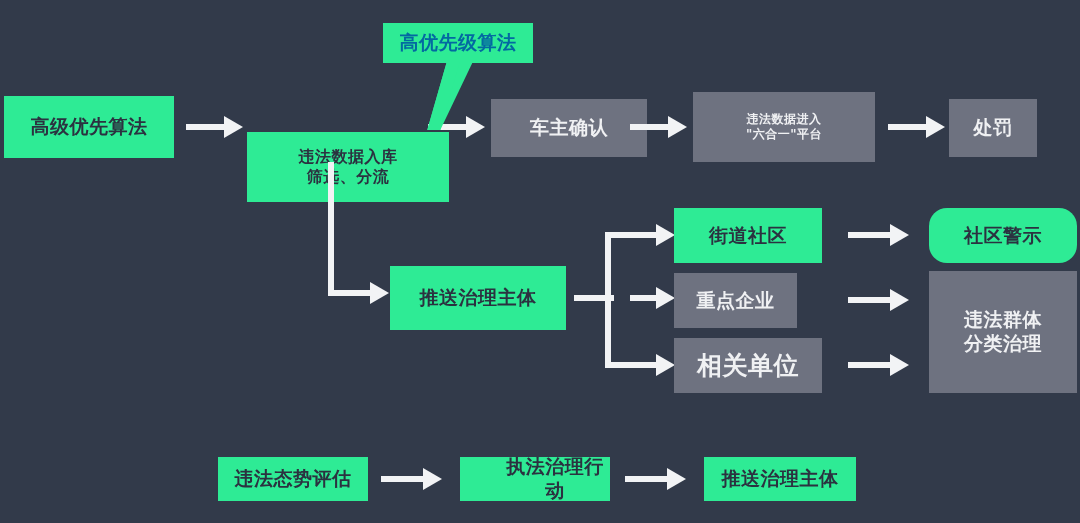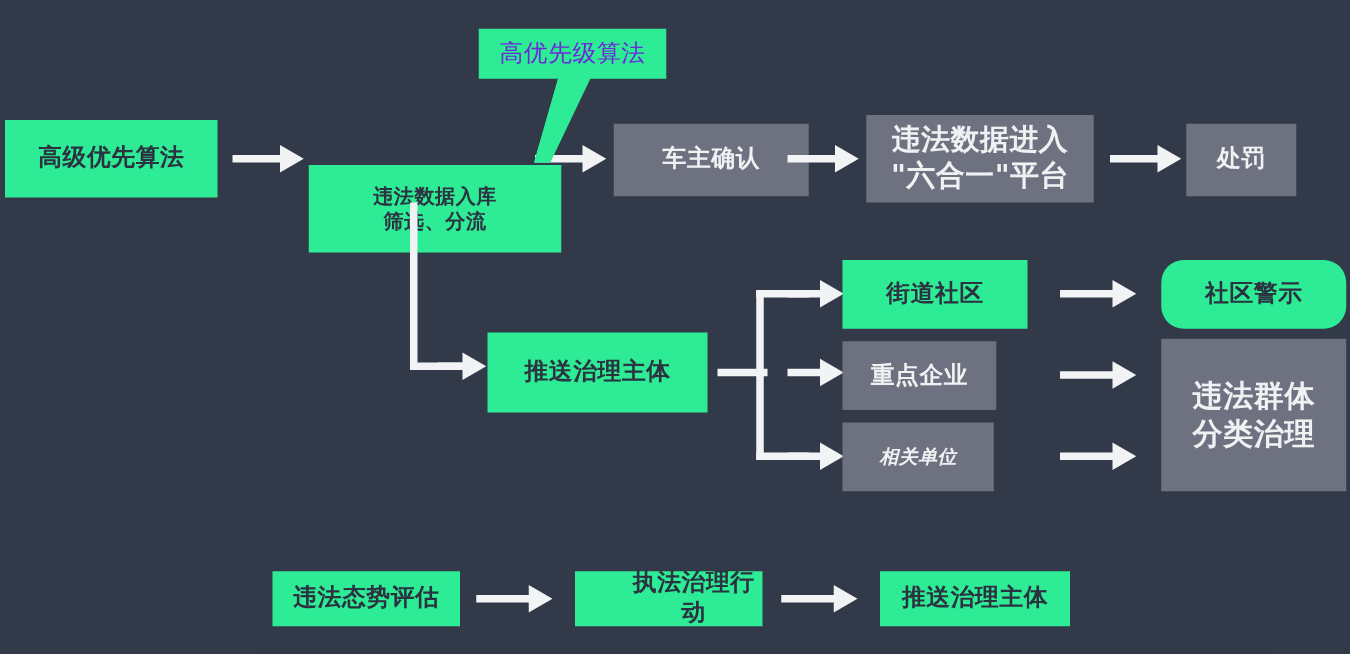--- a/index.html
+++ b/index.html
@@ -31,22 +31,22 @@
     background: #2eeb95;
     color: #2b3240;
   }
   .node.grey {
     background: #6e7280;
     color: #f0f1f3;
   }
   .callout {
     position: absolute;
     background: #2eeb95;
-    color: #6d28d9;
-    font-weight: normal;
+    color: #0369a1;
+    font-weight: bold;
     display: flex;
     align-items: center;
     justify-content: center;
     letter-spacing: 0.5px;
     box-sizing: border-box;
   }
   .callout-tail {
     position: absolute;
     width: 0;
     height: 0;
@@ -107,21 +107,21 @@
     <span class="head" style="left:38px;"></span>
   </div>
 
   <div class="node grey" style="left:491px; top:99px; width:156px; height:58px; font-size:19px;">车主确认</div>
 
   <div class="arrow" style="left:630px; top:127px; width:58px;">
     <span class="shaft" style="width:40px;"></span>
     <span class="head" style="left:38px;"></span>
   </div>
 
-  <div class="node grey" style="left:693px; top:92px; width:182px; height:70px; font-size:23px;">违法数据进入
+  <div class="node grey" style="left:693px; top:92px; width:182px; height:70px; font-size:12px;">违法数据进入
 "六合一"平台</div>
 
   <div class="arrow" style="left:888px; top:127px; width:58px;">
     <span class="shaft" style="width:40px;"></span>
     <span class="head" style="left:38px;"></span>
   </div>
 
   <div class="node grey" style="left:949px; top:99px; width:88px; height:58px; font-size:19px;">处罚</div>
 
   <div class="callout" style="left:383px; top:23px; width:150px; height:40px; font-size:19px;">高优先级算法</div>
@@ -154,37 +154,37 @@
     <span class="shaft" style="width:28px;"></span>
     <span class="head" style="left:26px;"></span>
   </div>
   <div class="arrow" style="left:630px; top:365px; width:46px;">
     <span class="shaft" style="width:28px;"></span>
     <span class="head" style="left:26px;"></span>
   </div>
 
   <div class="node green" style="left:674px; top:208px; width:148px; height:55px; font-size:19px;">街道社区</div>
   <div class="node grey" style="left:674px; top:273px; width:123px; height:55px; font-size:19px;">重点企业</div>
-  <div class="node grey" style="left:674px; top:338px; width:121px; height:55px; font-size:15px;font-style:italic;">相关单位</div>
+  <div class="node grey" style="left:674px; top:338px; width:148px; height:55px; font-size:25px;">相关单位</div>
 
   <div class="arrow" style="left:848px; top:235px; width:64px;">
     <span class="shaft" style="width:44px;"></span>
     <span class="head" style="left:42px;"></span>
   </div>
   <div class="arrow" style="left:848px; top:300px; width:64px;">
     <span class="shaft" style="width:44px;"></span>
     <span class="head" style="left:42px;"></span>
   </div>
   <div class="arrow" style="left:848px; top:365px; width:64px;">
     <span class="shaft" style="width:44px;"></span>
     <span class="head" style="left:42px;"></span>
   </div>
 
   <div class="node green" style="left:929px; top:208px; width:148px; height:55px; font-size:19px;border-radius:18px;">社区警示</div>
-  <div class="node grey" style="left:929px; top:271px; width:148px; height:122px; font-size:24px;">违法群体
+  <div class="node grey" style="left:929px; top:271px; width:148px; height:122px; font-size:19px;">违法群体
 分类治理</div>
 
   <div class="node green" style="left:218px; top:457px; width:150px; height:44px; font-size:19px;text-align:right;">违法态势评估</div>
 
   <div class="arrow" style="left:381px; top:479px; width:64px;">
     <span class="shaft" style="width:44px;"></span>
     <span class="head" style="left:42px;"></span>
   </div>
 
   <div class="node green" style="left:460px; top:457px; width:150px; height:44px; font-size:19px;padding-left:40px;">执法治理行动</div>

